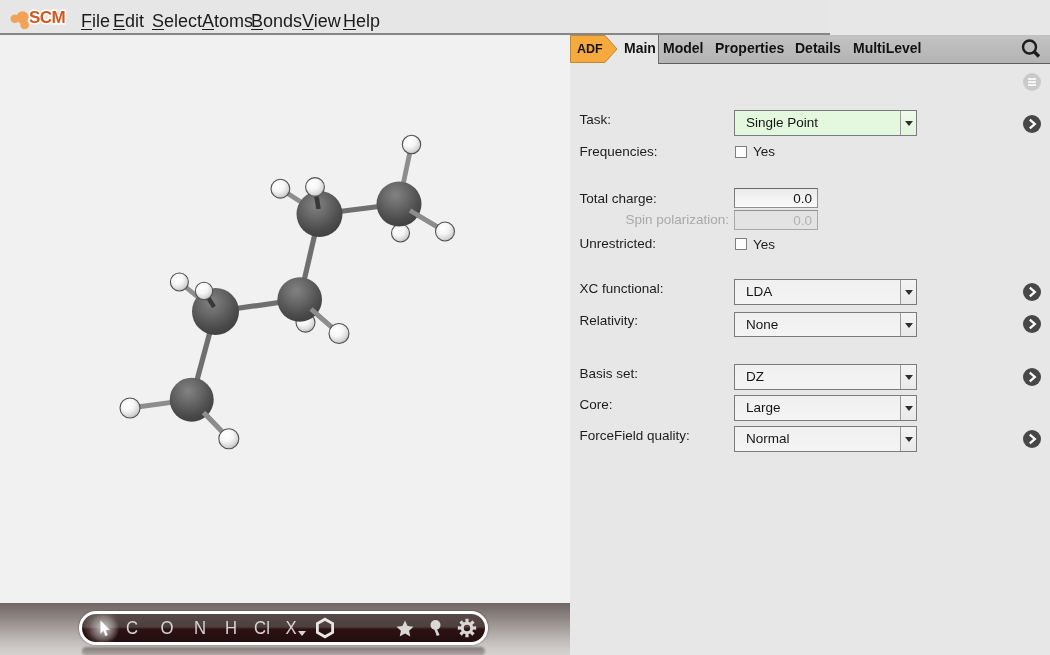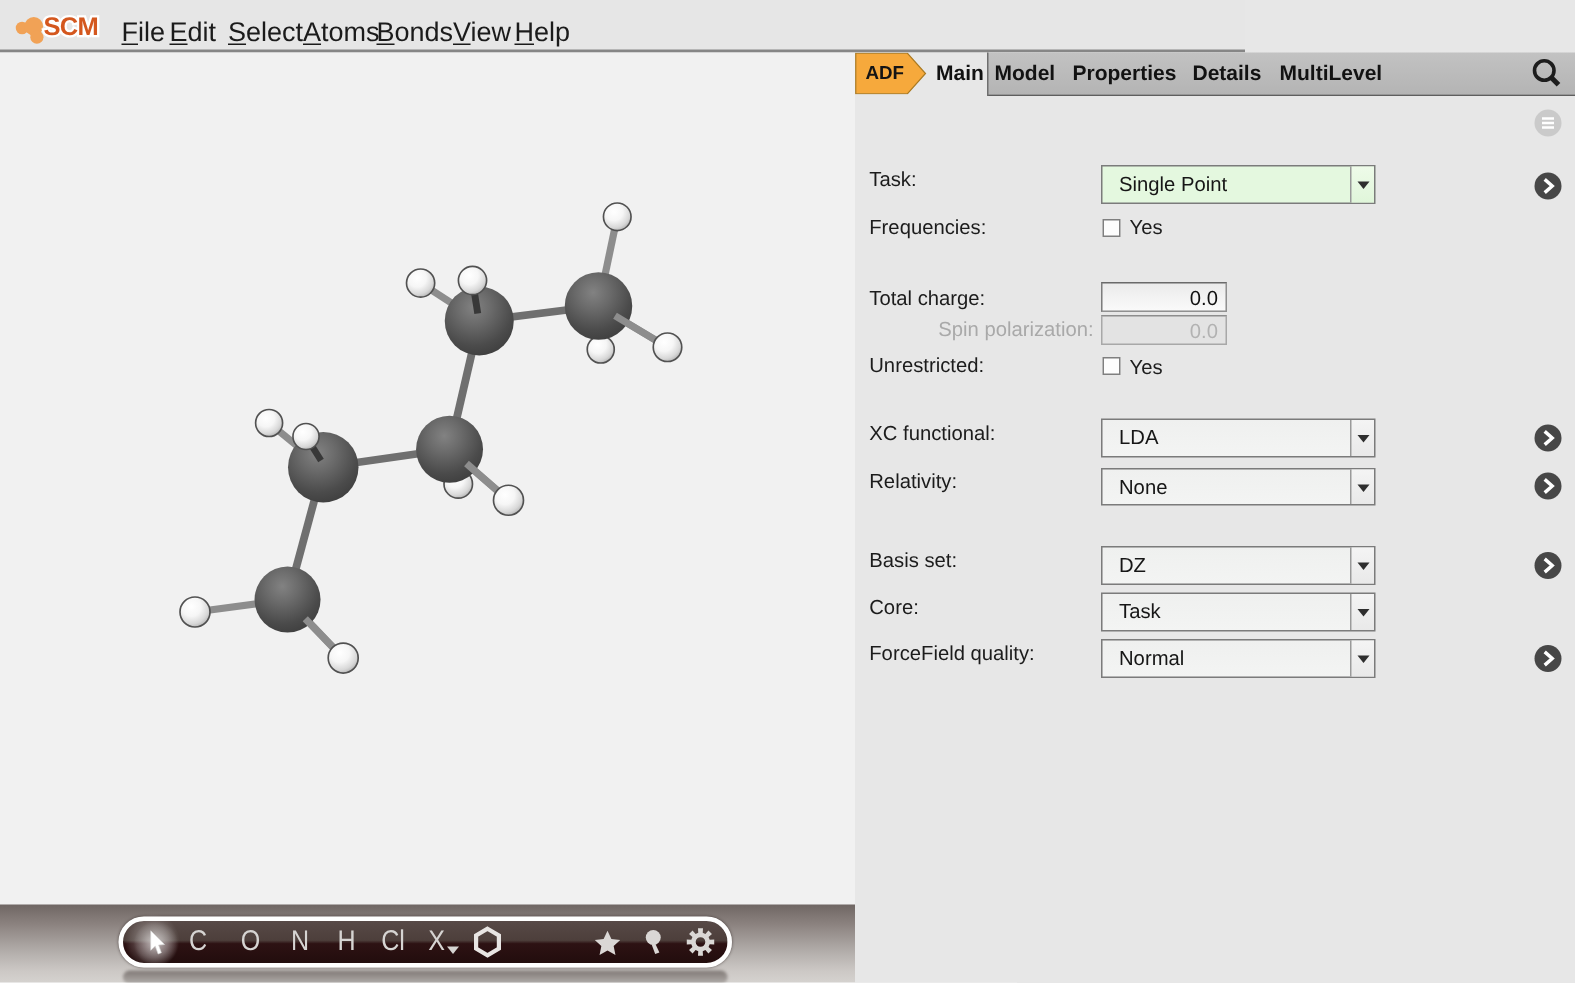--- a/index.html
+++ b/index.html
@@ -263,21 +263,21 @@
       <span class="btn"></span>
     </div>
   <div class="cbtn" style="top:333px">
     <svg width="18" height="18" viewBox="0 0 18 18">
         <path d="M6.8 4.6 L11.8 9 L6.8 13.4" fill="none" stroke="#fff" stroke-width="2.3"></path>
       </svg>
   </div>
 
   <span class="flabel" style="top:362px">Core:</span>
   <div class="drop" style="top:360px">
-      <span class="txt">Task</span>
+      <span class="txt">Large</span>
       <span class="btn"></span>
     </div>
 
   <span class="flabel" style="top:393px">ForceField quality:</span>
   <div class="drop" style="top:391px">
       <span class="txt">Normal</span>
       <span class="btn"></span>
     </div>
   <div class="cbtn" style="top:395px">
     <svg width="18" height="18" viewBox="0 0 18 18">

